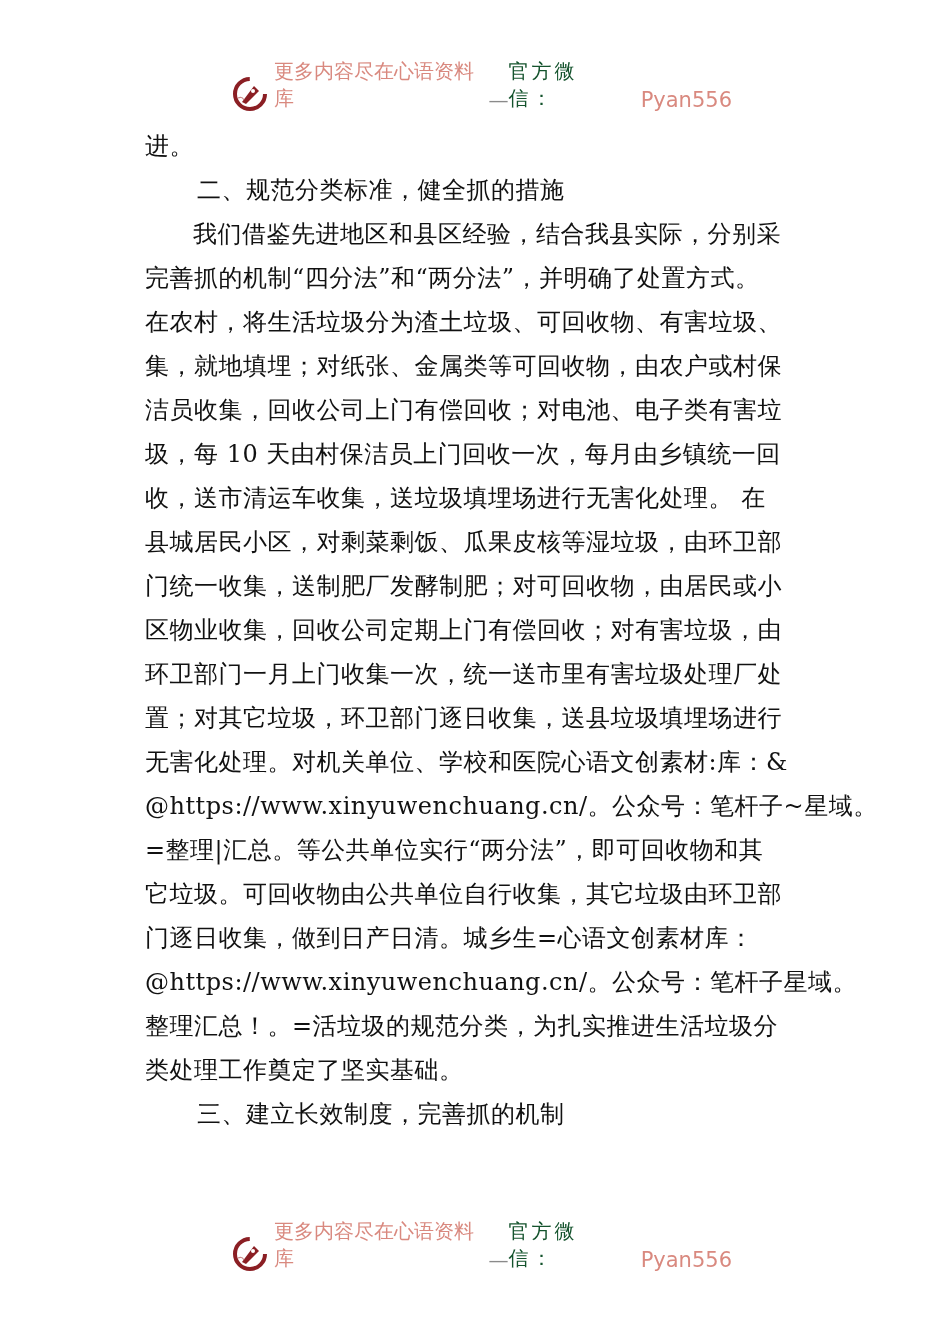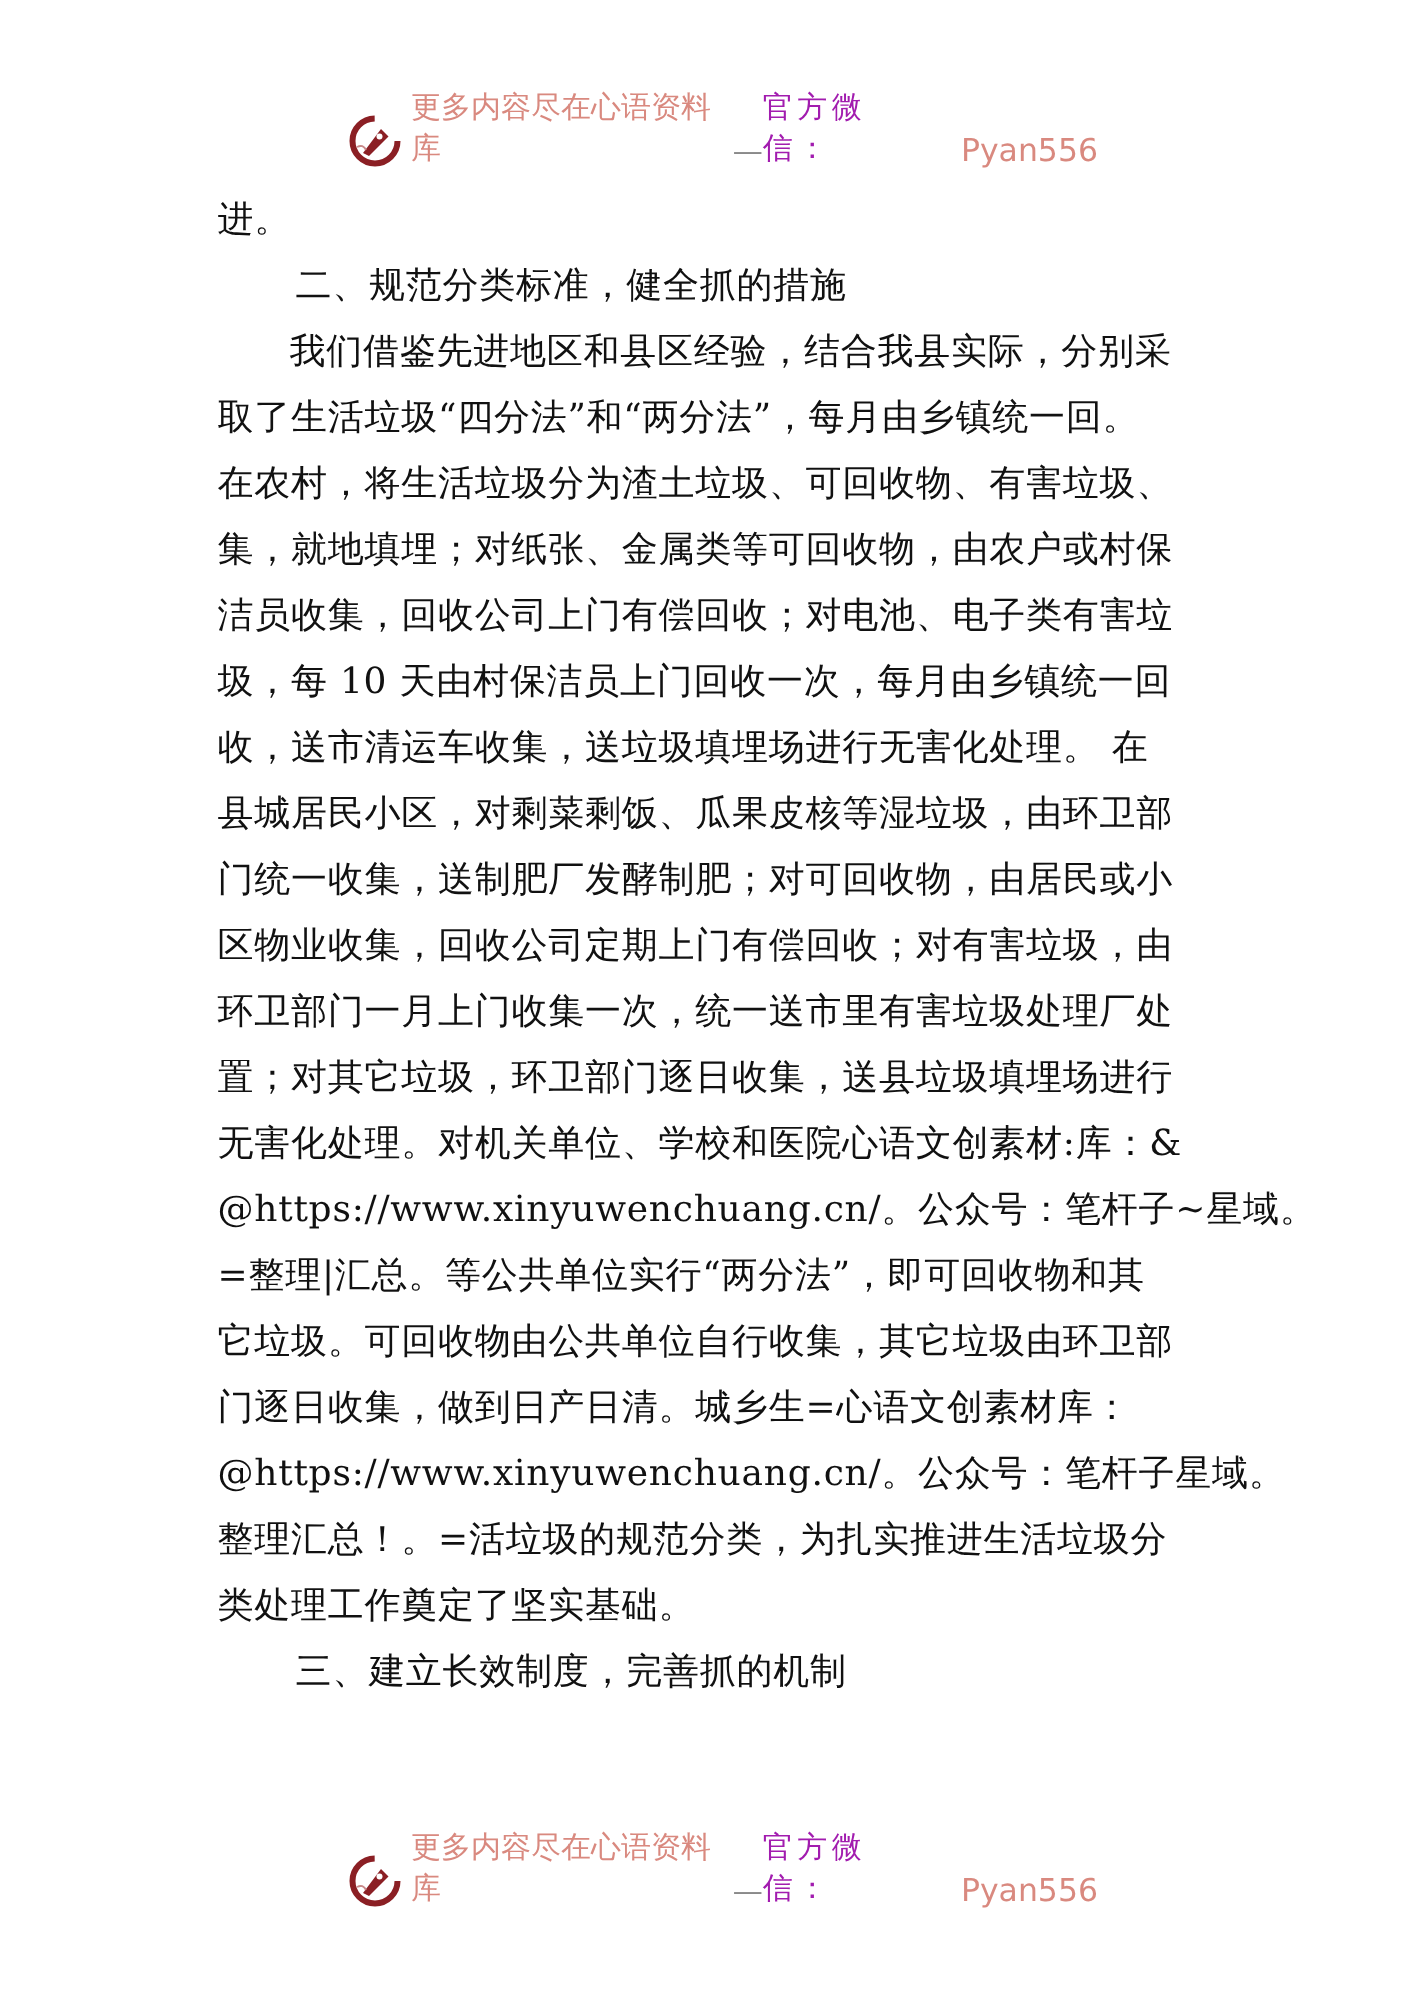--- a/index.html
+++ b/index.html
@@ -6,21 +6,21 @@
   body { width: 950px; height: 1344px; position: relative; overflow: hidden;
          font-family: "DejaVu Serif", "Liberation Serif", serif; color: #111; }
   .banner { position: absolute; left: 232px; width: 500px; height: 40px;
             display: flex; align-items: flex-end; }
   .banner.top { top: 72px; }
   .banner.bottom { top: 1232px; }
   .logo { width: 36px; height: 36px; margin-right: 6px; flex: 0 0 36px; }
   .banner-pink { color: #d9897f; font-size: 20px; letter-spacing: 0px;
                  font-family: "DejaVu Serif", "Liberation Serif", serif; }
   .banner-dash { color: #8a8a8a; font-size: 20px; }
-  .banner-gray { color: #a21caf; font-size: 20px; letter-spacing: 3px;
+  .banner-gray { color: #14532d; font-size: 20px; letter-spacing: 3px;
                  font-family: "DejaVu Serif", "Liberation Serif", serif; }
   .banner-id { color: #d9897f; font-size: 21px; margin-left: 20px;
                font-family: "DejaVu Sans", "Liberation Sans", sans-serif; }
   .body-text { position: absolute; left: 145px; top: 124px; width: 700px; }
   .line { height: 44px; line-height: 44px; font-size: 24px; white-space: nowrap;
           font-family: "DejaVu Serif", "Liberation Serif", serif; letter-spacing: 0.5px; }
   .line.indent { padding-left: 48px; }
   .line.heading { padding-left: 52px; }
 </style>
 </head>
@@ -36,21 +36,21 @@
   <span class="banner-pink">更多内容尽在心语资料库</span>
   <span class="banner-dash">—</span>
   <span class="banner-gray">官方微信：</span>
   <span class="banner-id">Pyan556</span>
 </div>
 
 <div class="body-text">
   <div class="line">进。</div>
   <div class="line heading">二、规范分类标准，健全抓的措施</div>
   <div class="line indent">我们借鉴先进地区和县区经验，结合我县实际，分别采</div>
-  <div class="line">取了生活垃圾“四分法”和“两分法”，每月由乡镇统一回。</div>
+  <div class="line">完善抓的机制“四分法”和“两分法”，并明确了处置方式。</div>
   <div class="line">在农村，将生活垃圾分为渣土垃圾、可回收物、有害垃圾、</div>
   <div class="line">集，就地填埋；对纸张、金属类等可回收物，由农户或村保</div>
   <div class="line">洁员收集，回收公司上门有偿回收；对电池、电子类有害垃</div>
   <div class="line">圾，每 10 天由村保洁员上门回收一次，每月由乡镇统一回</div>
   <div class="line">收，送市清运车收集，送垃圾填埋场进行无害化处理。 在</div>
   <div class="line">县城居民小区，对剩菜剩饭、瓜果皮核等湿垃圾，由环卫部</div>
   <div class="line">门统一收集，送制肥厂发酵制肥；对可回收物，由居民或小</div>
   <div class="line">区物业收集，回收公司定期上门有偿回收；对有害垃圾，由</div>
   <div class="line">环卫部门一月上门收集一次，统一送市里有害垃圾处理厂处</div>
   <div class="line">置；对其它垃圾，环卫部门逐日收集，送县垃圾填埋场进行</div>

